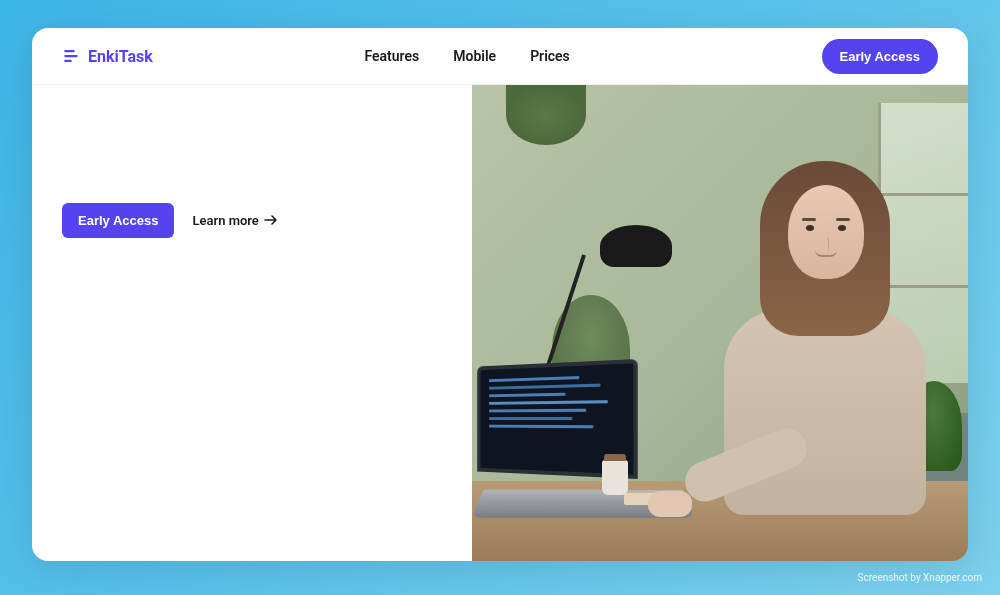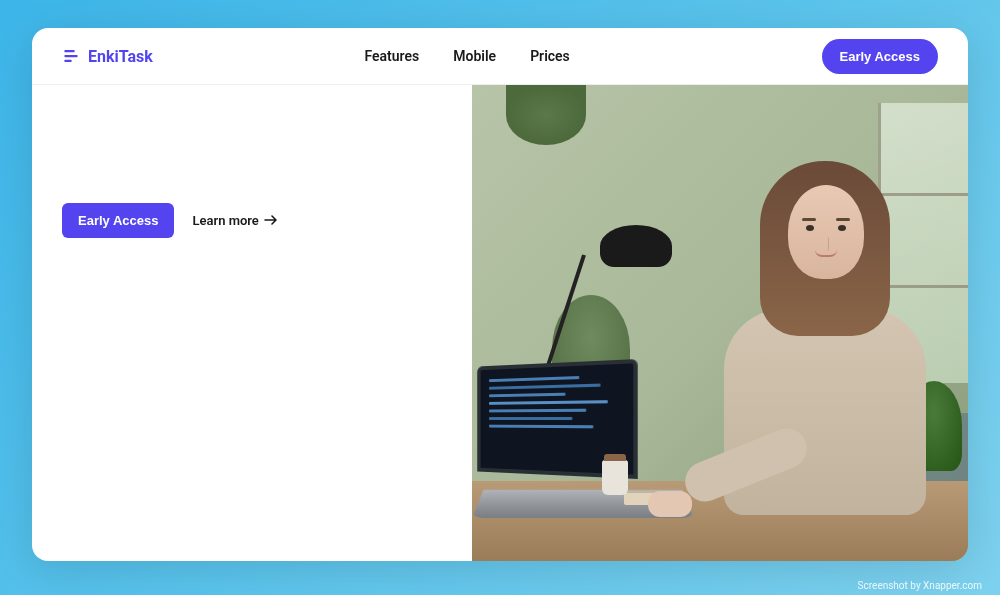--- a/index.html
+++ b/index.html
@@ -356,21 +356,21 @@
     .sofa {
       position: absolute;
       bottom: 72px; right: -24px;
       width: 96px; height: 76px;
       background: #5a7084;
       border-radius: 18px 18px 6px 6px;
       opacity: 0.55;
     }
     .watermark {
       position: absolute;
-      bottom: 4px; right: 18px;
+      bottom: 12px; right: 18px;
       color: #fff;
       font-size: 10px;
       opacity: 0.85;
       font-weight: 400;
     }
   </style>
 </head>
 <body>
 
 <div class="window">

